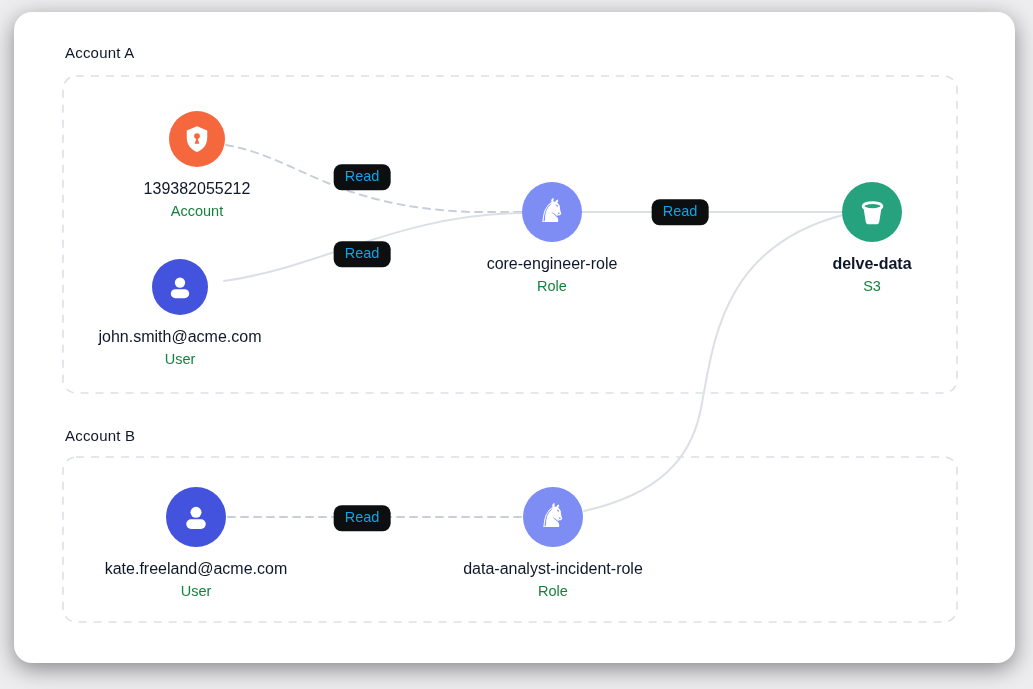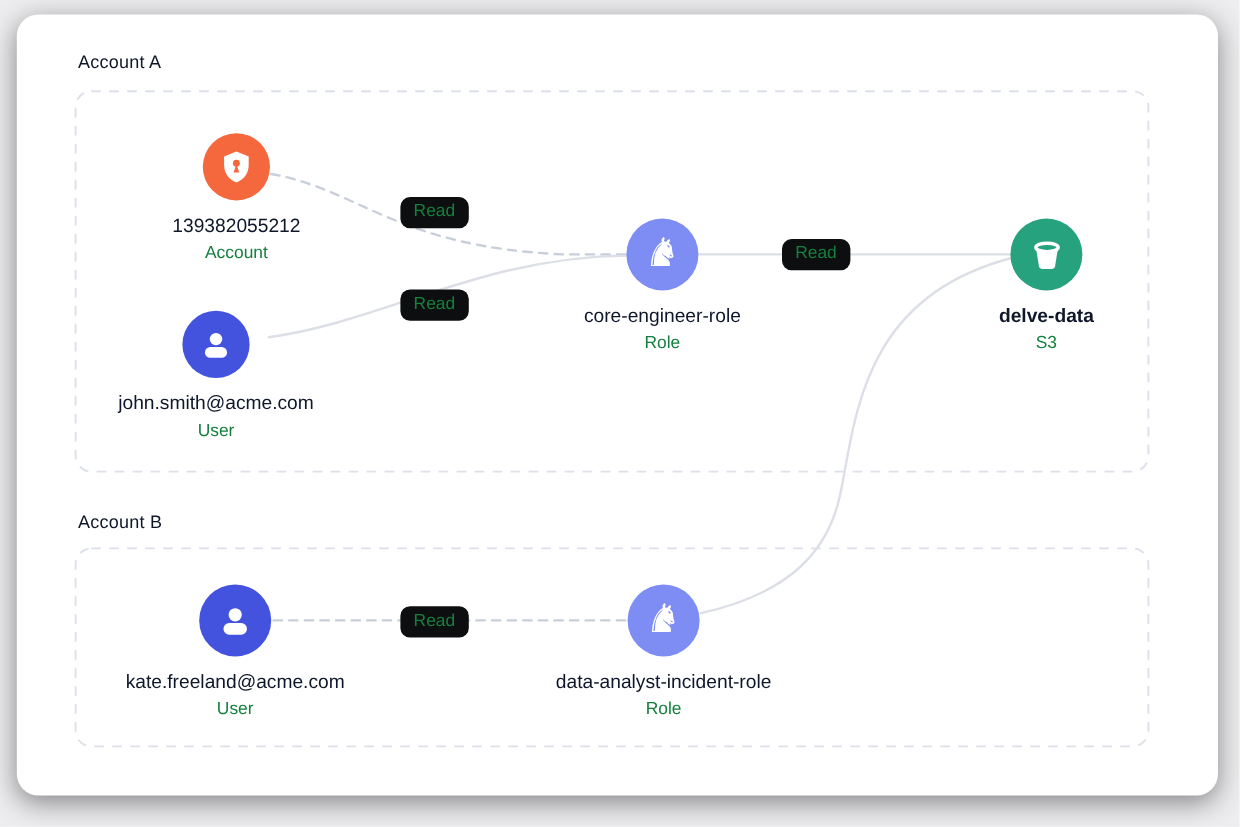--- a/index.html
+++ b/index.html
@@ -45,21 +45,21 @@
   .node-name {
     margin-top:12px; font-size:16px; color:#0f172a; line-height:1.3;
   }
   .node-name.bold { font-weight:bold; }
   .node-type {
     margin-top:3px; font-size:14.5px; color:#15803d;
   }
 
   .badge {
     position:absolute; transform:translate(-50%,-50%);
-    background:#0C0E10; color:#15803d;
+    background:#0C0E10; color:#0ea5e9;
     font-size:14.5px; line-height:1; padding:5px 11px 6px;
     border-radius:8px; white-space:nowrap;
   }
   .badge.lg { font-size:15.5px; padding:6px 13px 7px; border-radius:10px; }
 
   .knight-glyph {
     font-family:"DejaVu Sans",sans-serif;
     color:#ffffff; font-size:33px; line-height:1;
     transform:scaleX(-1); margin-top:-3px;
   }

